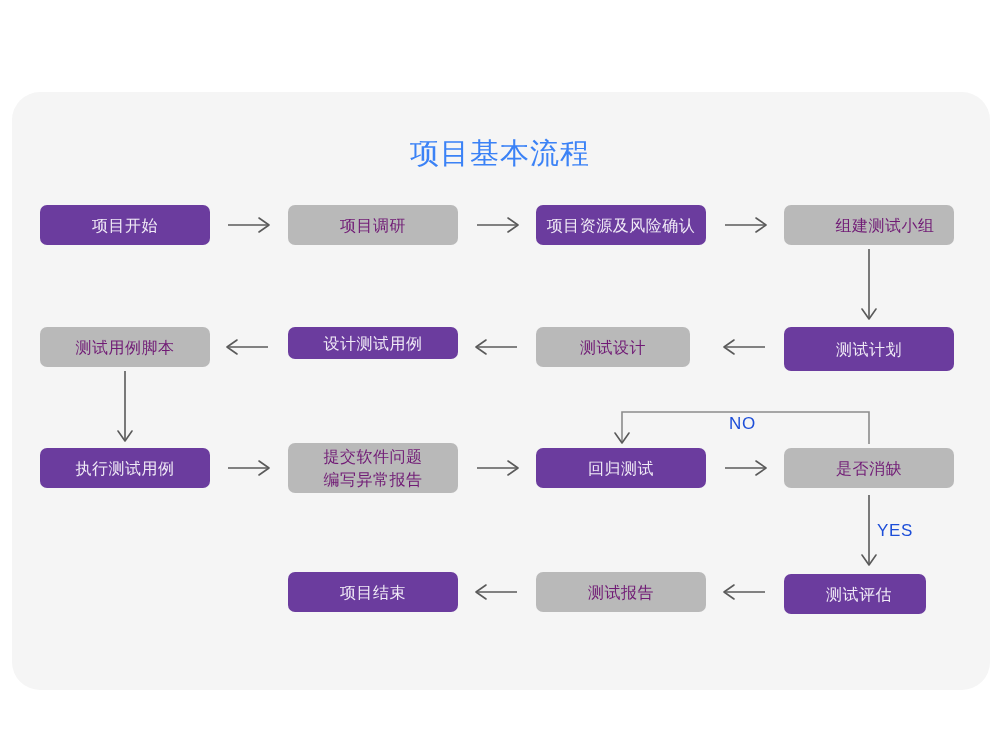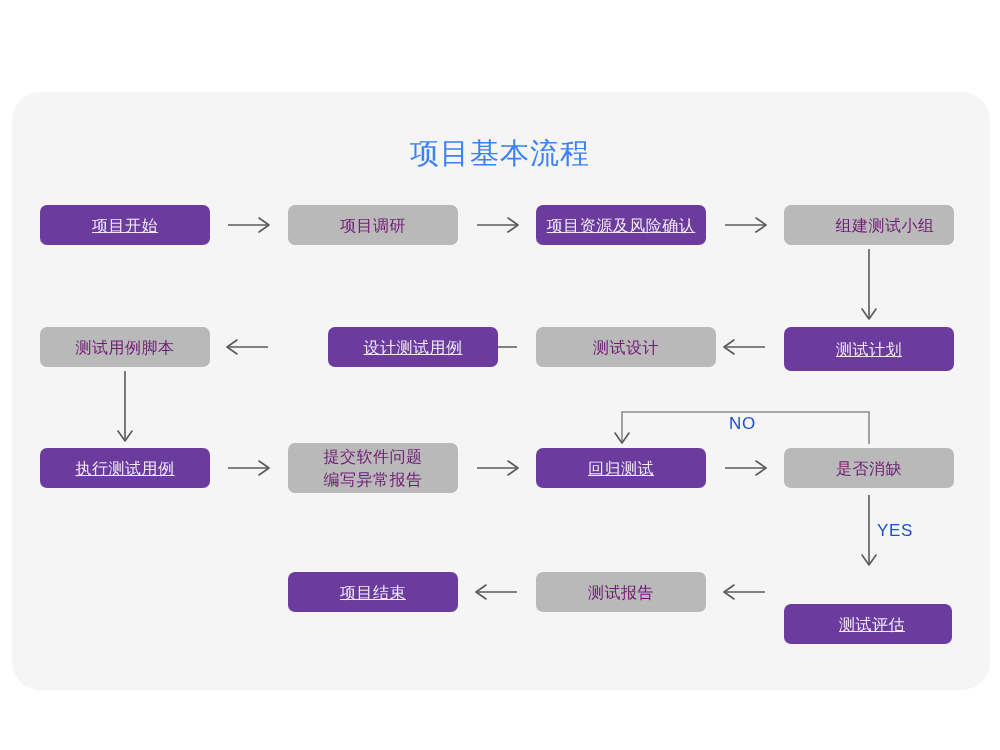--- a/index.html
+++ b/index.html
@@ -52,21 +52,20 @@
     text-align: center;
     font-size: 16px;
     line-height: 23px;
     letter-spacing: 0.5px;
     user-select: none;
   }
 
   .node.purple {
     background: #6b3c9e;
     color: #f0eaf6;
-    text-decoration: underline;
   }
 
   .node.gray {
     background: #b9b9b9;
     color: #701a75;
   }
 
   .node .nlabel {
     white-space: pre-line;
   }
@@ -212,25 +211,25 @@
   </div>
 
   <div class="node gray" style="left:784px; top:205px; width:170px; height:40px;padding-left:32px;">
     <span class="nlabel">组建测试小组</span>
   </div>
 
   <div class="node gray" style="left:40px;  top:327px; width:170px; height:40px;">
     <span class="nlabel">测试用例脚本</span>
   </div>
 
-  <div class="node purple" style="left:288px; top:327px; width:170px; height:40px;margin-left:40px;">
+  <div class="node purple" style="left:288px; top:327px; width:170px; height:32px;">
     <span class="nlabel">设计测试用例</span>
   </div>
 
-  <div class="node gray" style="left:536px; top:327px; width:180px; height:40px;align-items:center;">
+  <div class="node gray" style="left:536px; top:327px; width:154px; height:40px;align-items:center;">
     <span class="nlabel">测试设计</span>
   </div>
 
   <div class="node purple" style="left:784px; top:327px; width:170px; height:44px;">
     <span class="nlabel">测试计划</span>
   </div>
 
   <div class="node purple" style="left:40px;  top:448px; width:170px; height:40px;">
     <span class="nlabel">执行测试用例</span>
   </div>
@@ -249,17 +248,17 @@
   </div>
 
   <div class="node purple" style="left:288px; top:572px; width:170px; height:40px;text-align:center;">
     <span class="nlabel">项目结束</span>
   </div>
 
   <div class="node gray" style="left:536px; top:572px; width:170px; height:40px;">
     <span class="nlabel">测试报告</span>
   </div>
 
-  <div class="node purple" style="left:784px; top:604px; width:168px; height:40px;padding-left:8px;">
+  <div class="node purple" style="left:784px; top:574px; width:142px; height:40px;padding-left:8px;">
     <span class="nlabel">测试评估</span>
   </div>
 
 </div>
 
 </body></html>

